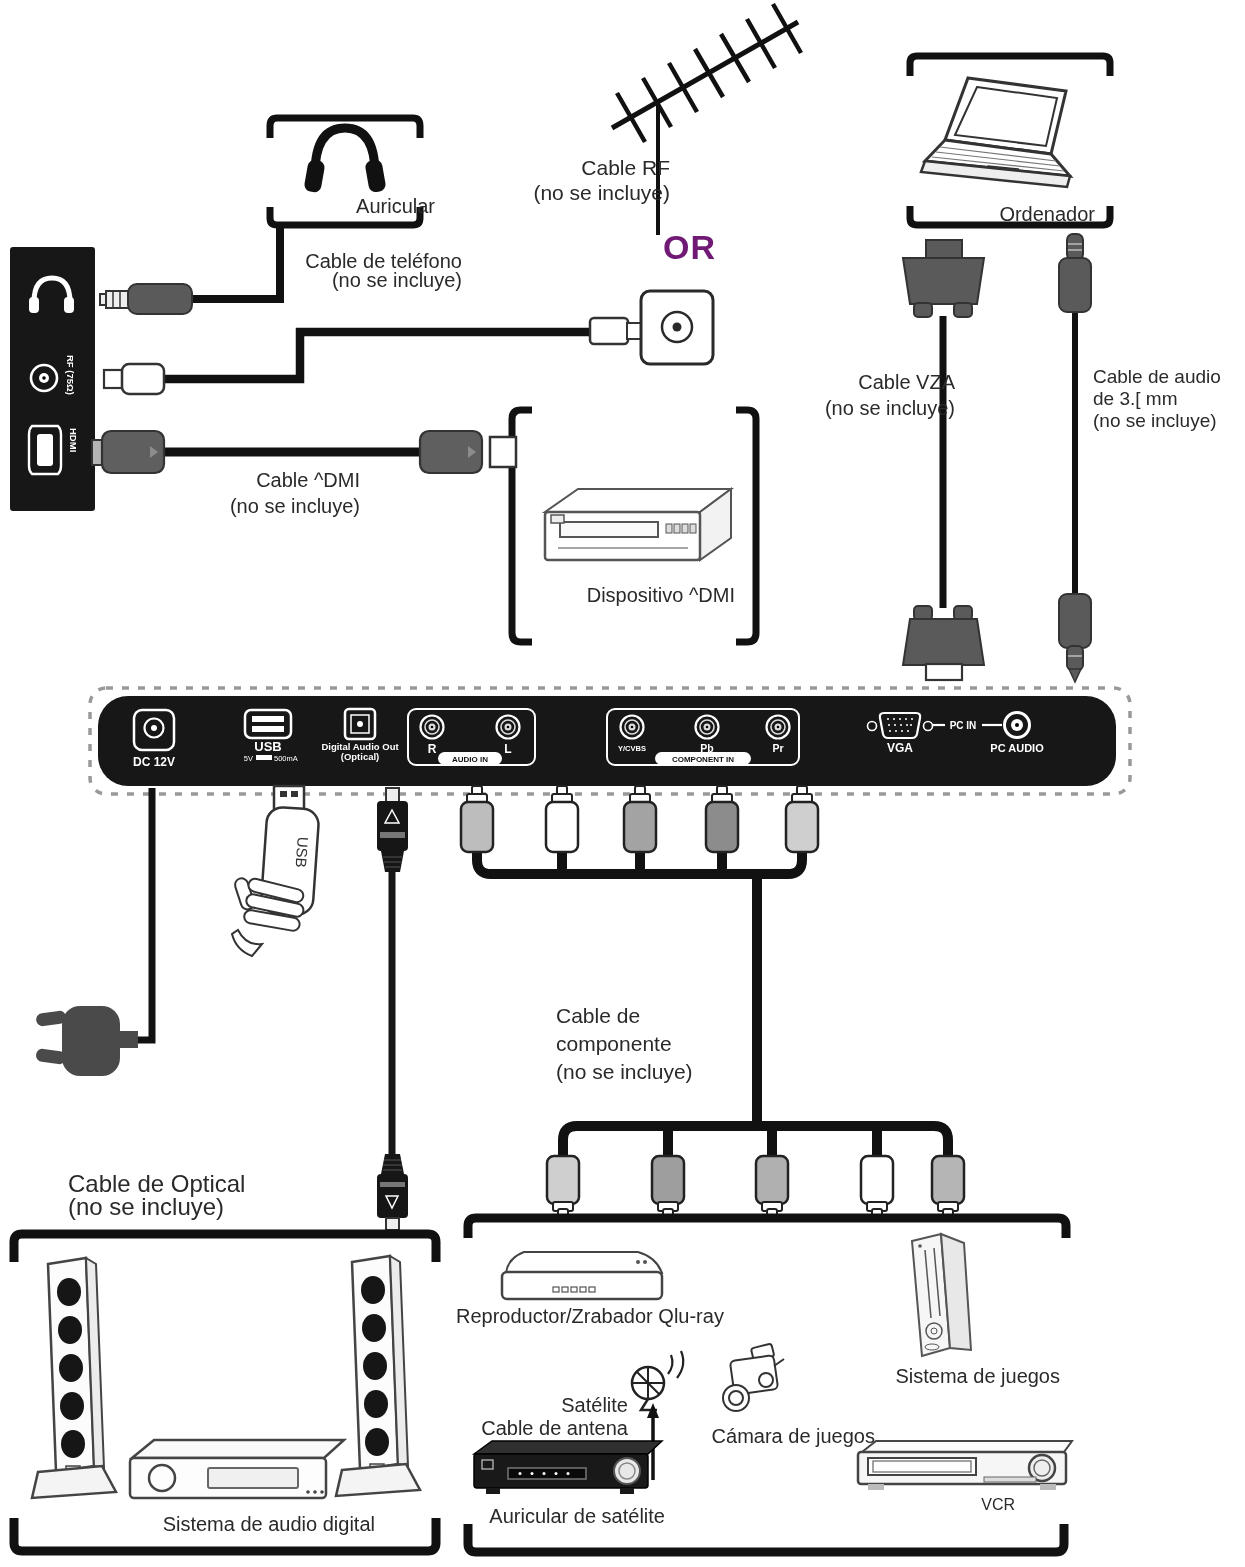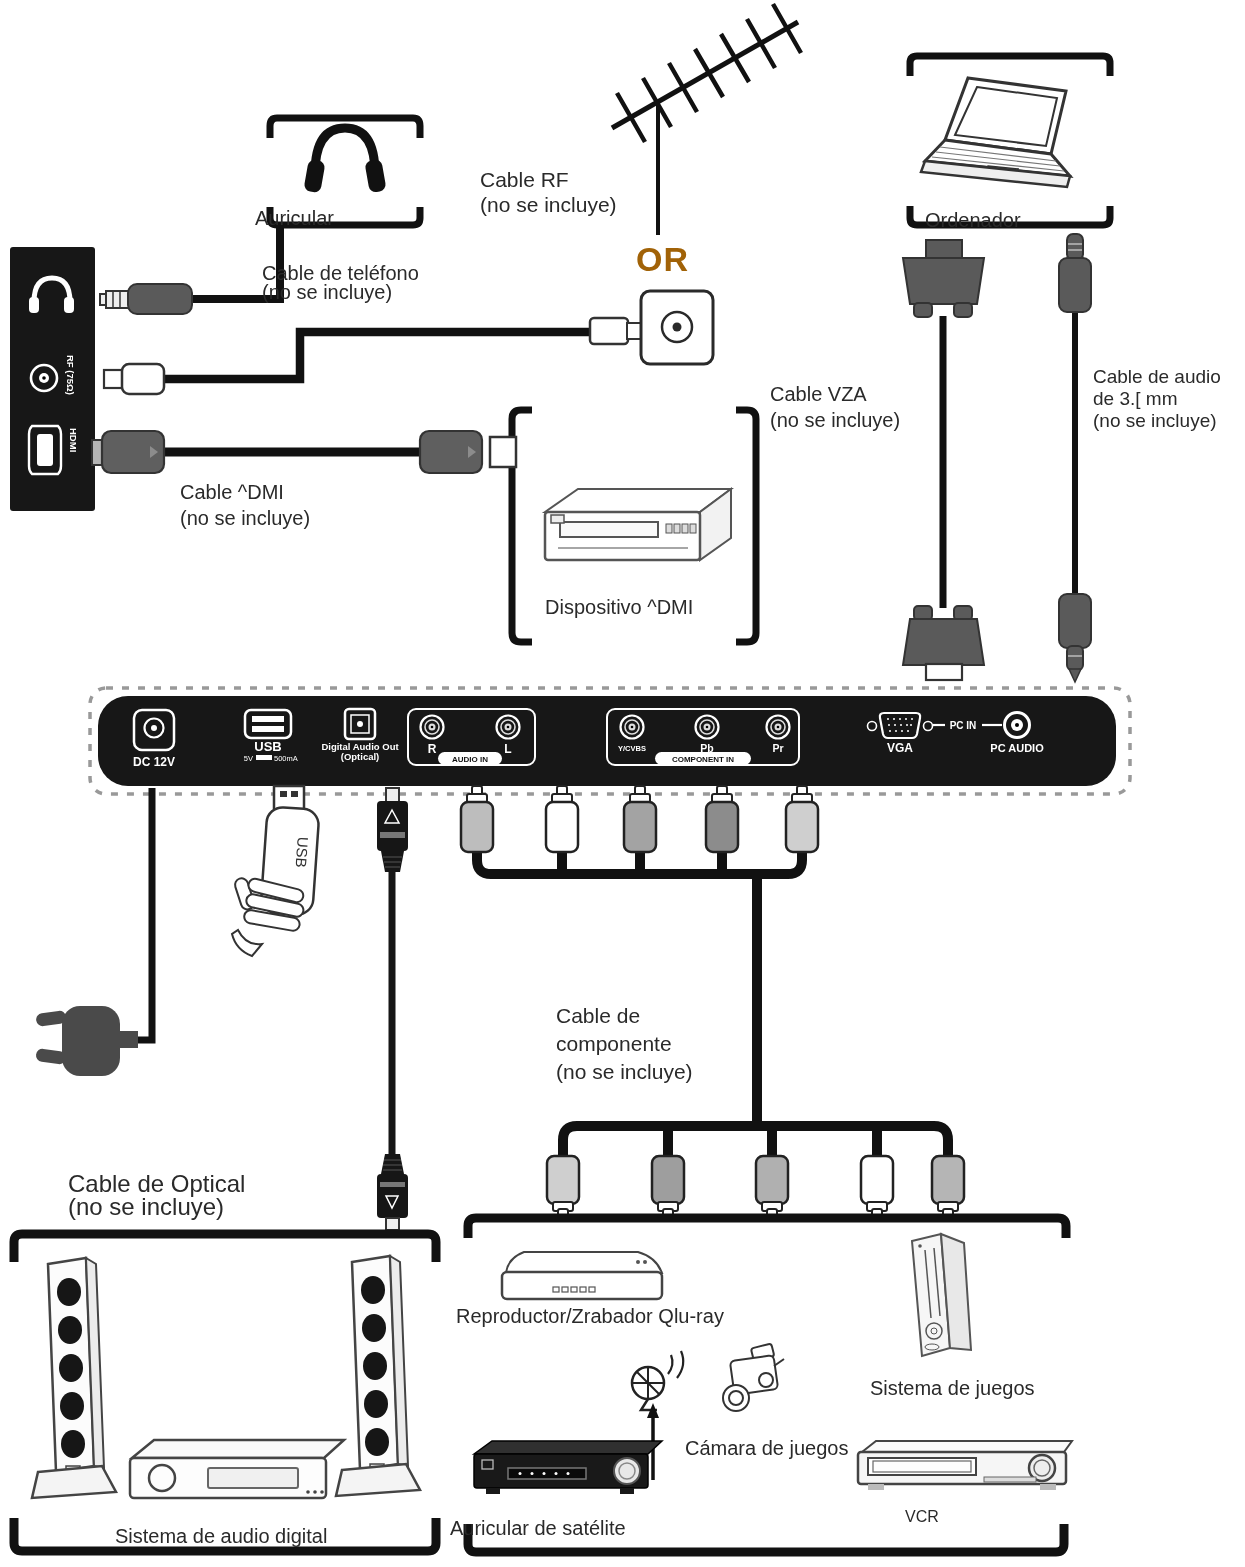--- a/index.html
+++ b/index.html
@@ -2,22 +2,22 @@
 <html><head>
 <meta charset="utf-8">
 <style>
   html,body{margin:0;padding:0;background:#ffffff;}
   .stage{
     position:relative;width:1245px;height:1567px;background:#ffffff;overflow:hidden;
     font-family:"Liberation Sans",sans-serif;color:#2a2a2a;
   }
   .art{position:absolute;left:0;top:0;}
   .lbl{position:absolute;font-size:20px;line-height:21px;color:#2a2a2a;white-space:nowrap;}
-  .center{text-align:left;margin-top:12px;}
-  .or{font-size:34px;font-weight:bold;letter-spacing:1px;color:#a16207;}
+  .center{text-align:right;}
+  .or{font-size:34px;font-weight:bold;letter-spacing:1px;color:#701a75;}
   svg text{font-family:"Liberation Sans",sans-serif;}
 </style>
 </head>
 <body>
 
 <div class="stage">
 
 <svg class="art" width="1245" height="1567" viewBox="0 0 1245 1567">
   <defs>
     <g id="rca-up">
@@ -423,21 +423,21 @@
   <div>(no se incluye)</div>
 </div>
 
 <div class="lbl center" style="left:480px;top:155px;width:190px;font-size:21px;line-height:25px">
   <div>Cable RF</div>
   <div>(no se incluye)</div>
 </div>
 
 <div class="lbl center or" style="left:636px;top:237px;width:80px">OR</div>
 
-<div class="lbl center" style="left:925px;top:198px;width:170px">Ordenador</div>
+<div class="lbl center" style="left:925px;top:204px;width:170px">Ordenador</div>
 
 <div class="lbl center" style="left:770px;top:369px;width:185px;line-height:26px">
   <div>Cable VZA</div>
   <div>(no se incluye)</div>
 </div>
 
 <div class="lbl" style="left:1093px;top:366px;width:155px;font-size:19px;line-height:22px">
   <div>Cable de audio</div>
   <div>de 3.[ mm</div>
   <div>(no se incluye)</div>
@@ -458,20 +458,24 @@
 
 <div class="lbl" style="left:68px;top:1172px;width:200px;font-size:24px;line-height:23px">
   <div>Cable de Optical</div>
   <div>(no se incluye)</div>
 </div>
 
 <div class="lbl center" style="left:115px;top:1514px;width:260px">Sistema de audio digital</div>
 
 <div class="lbl" style="left:456px;top:1306px;width:280px">Reproductor/Zrabador Qlu-ray</div>
 
+<div class="lbl center" style="left:458px;top:1394px;width:170px;line-height:23px">
+  <div>Satélite</div>
+  <div>Cable de antena</div>
+</div>
 
 <div class="lbl center" style="left:450px;top:1506px;width:215px">Auricular de satélite</div>
 
 <div class="lbl center" style="left:685px;top:1426px;width:190px">Cámara de juegos</div>
 
 <div class="lbl center" style="left:870px;top:1366px;width:190px">Sistema de juegos</div>
 
 <div class="lbl center" style="left:905px;top:1494px;width:110px;font-size:16px">VCR</div>
 
 </div>

